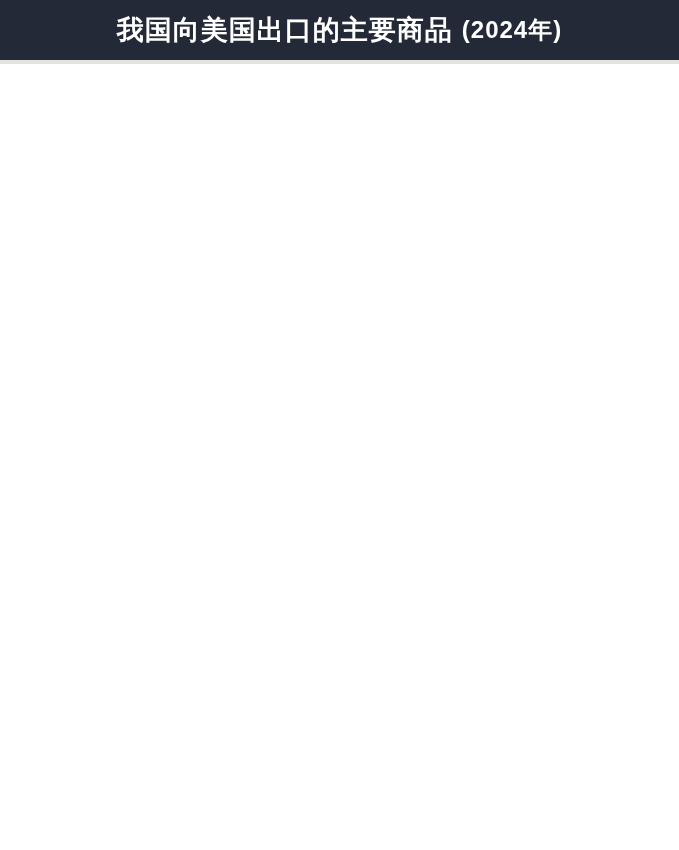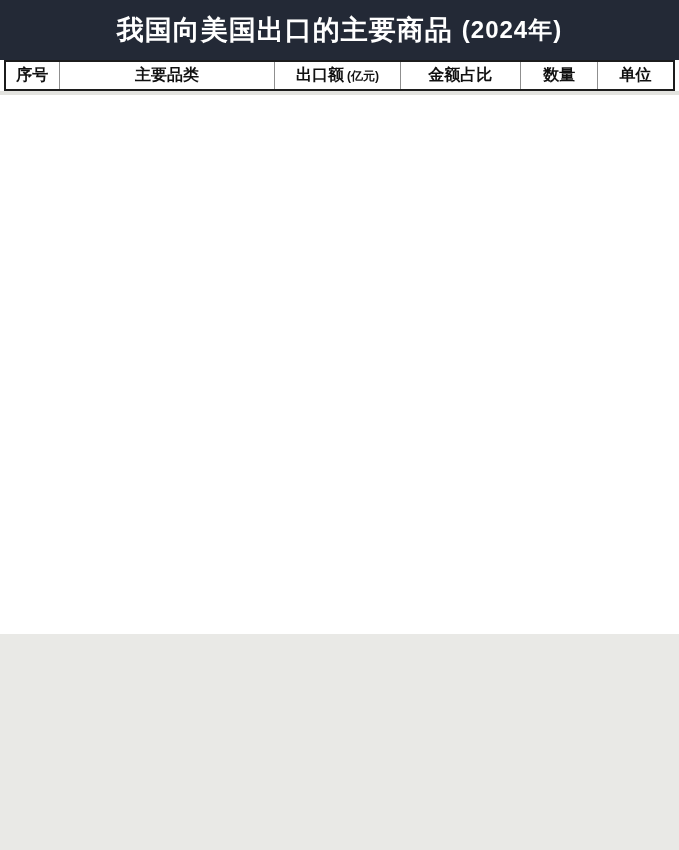--- a/index.html
+++ b/index.html
@@ -2,21 +2,21 @@
 <html style="--title-bg: #232936; --row-blue: #92b7dc; --row-pale: #d9e6f3; --row-yellow: #ffff00;"><head>
 <meta charset="utf-8">
 <style>
   html,body{margin:0;padding:0;}
   body{
     width:679px;height:850px;overflow:hidden;
     background:#e9e9e6;
     font-family:"Liberation Sans", sans-serif;
     -webkit-font-smoothing:antialiased;
   }
-  .page{width:679px;height:634px;background:#ffffff;position:relative;overflow:hidden;}
+  .page{width:679px;height:850px;background:#ffffff;position:relative;overflow:hidden;}
 
   
   .title-band{
     height:60px;background:var(--title-bg,#232936);
     display:flex;align-items:center;justify-content:center;gap:9px;
   }
   .title-main{color:#fff;font-weight:bold;font-size:27px;letter-spacing:1px;}
   .title-suffix{color:#fff;font-weight:bold;font-size:24px;letter-spacing:1px;}
 
   
@@ -39,38 +39,15 @@
 </head>
 <body>
 
 <div class="page">
 
   <div class="title-band">
     <span class="title-main">我国向美国出口的主要商品</span>
     <span class="title-suffix">(2024年)</span>
   </div>
 
-  <div class="table-wrap">
-    <table>
-      <colgroup>
-        <col style="width:54px">
-          <col style="width:215px">
-          <col style="width:125px">
-        <col style="width:120px">
-          <col style="width:77px">
-          <col style="width:76px">
-      </colgroup>
-      <thead>
-        <tr>
-          <th>序号</th>
-          <th>主要品类</th>
-          <th><span>出口额</span><span class="hdr-small">(亿元)</span></th>
-          <th>金额占比</th>
-          <th>数量</th>
-          <th>单位</th>
-        </tr>
-      </thead>
-      <tbody></tbody>
-    </table>
-  </div>
 
   <div class="bottom-strip"></div>
 </div>
 
 </body></html>

